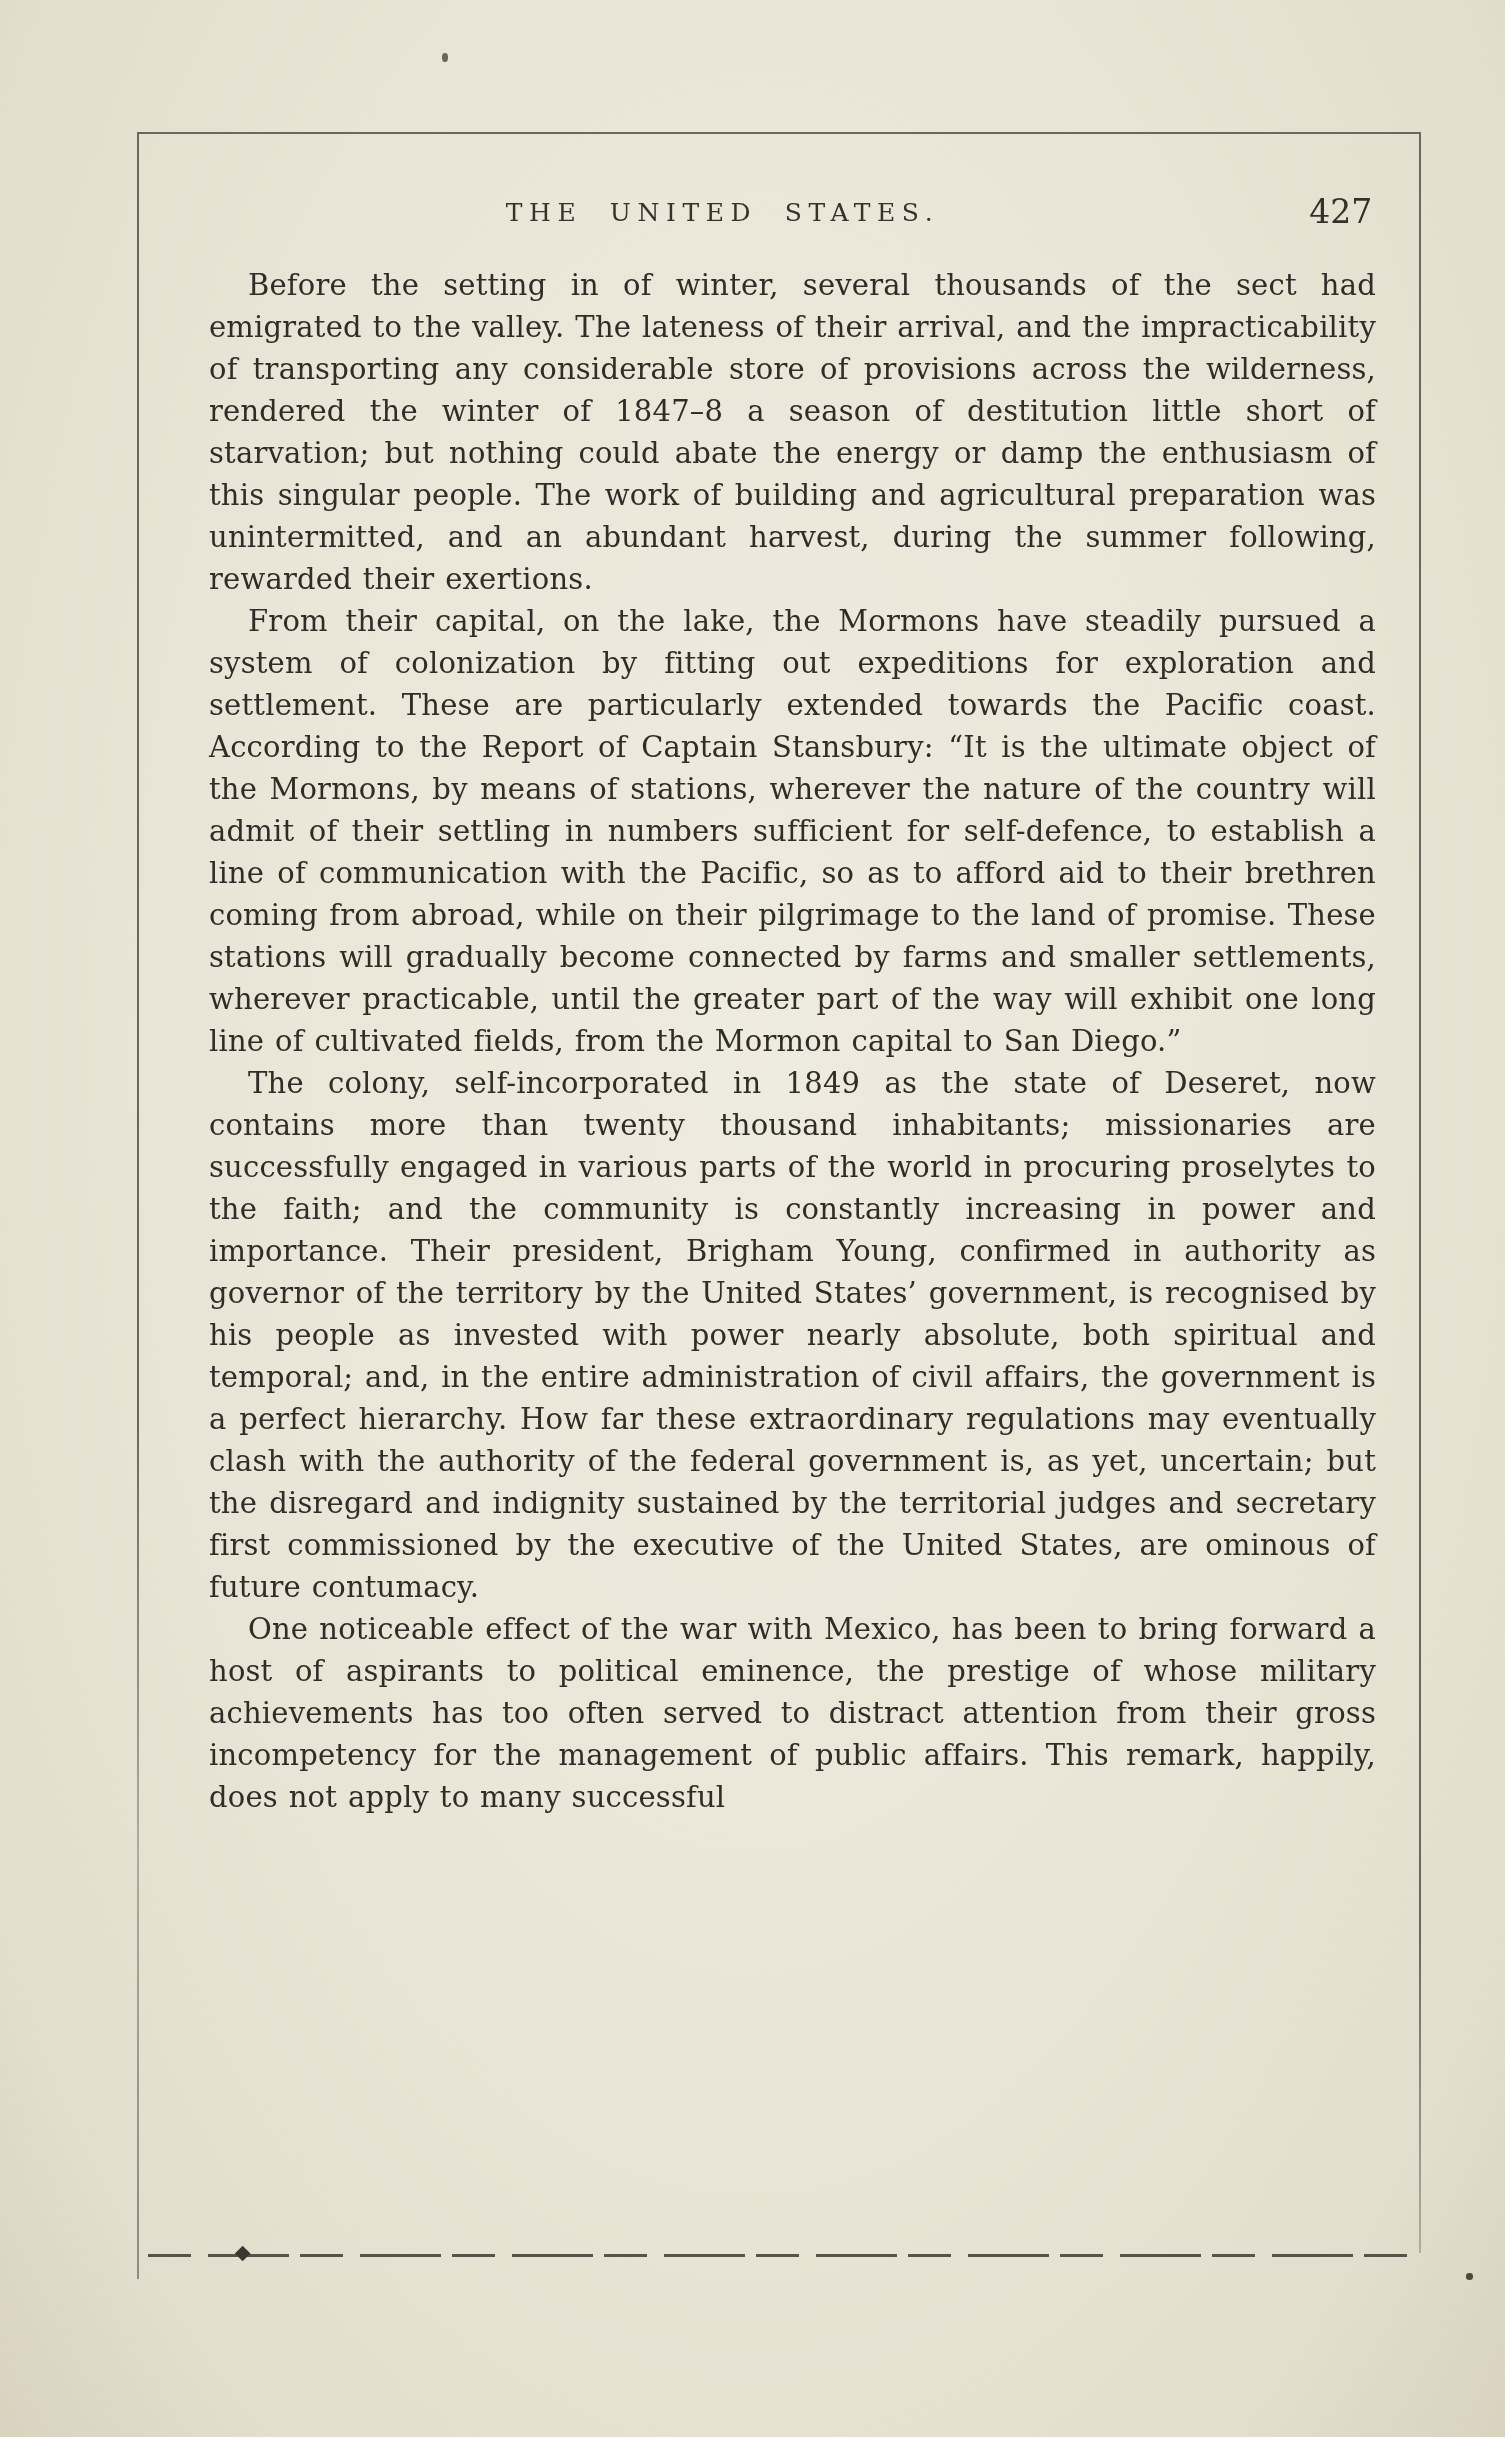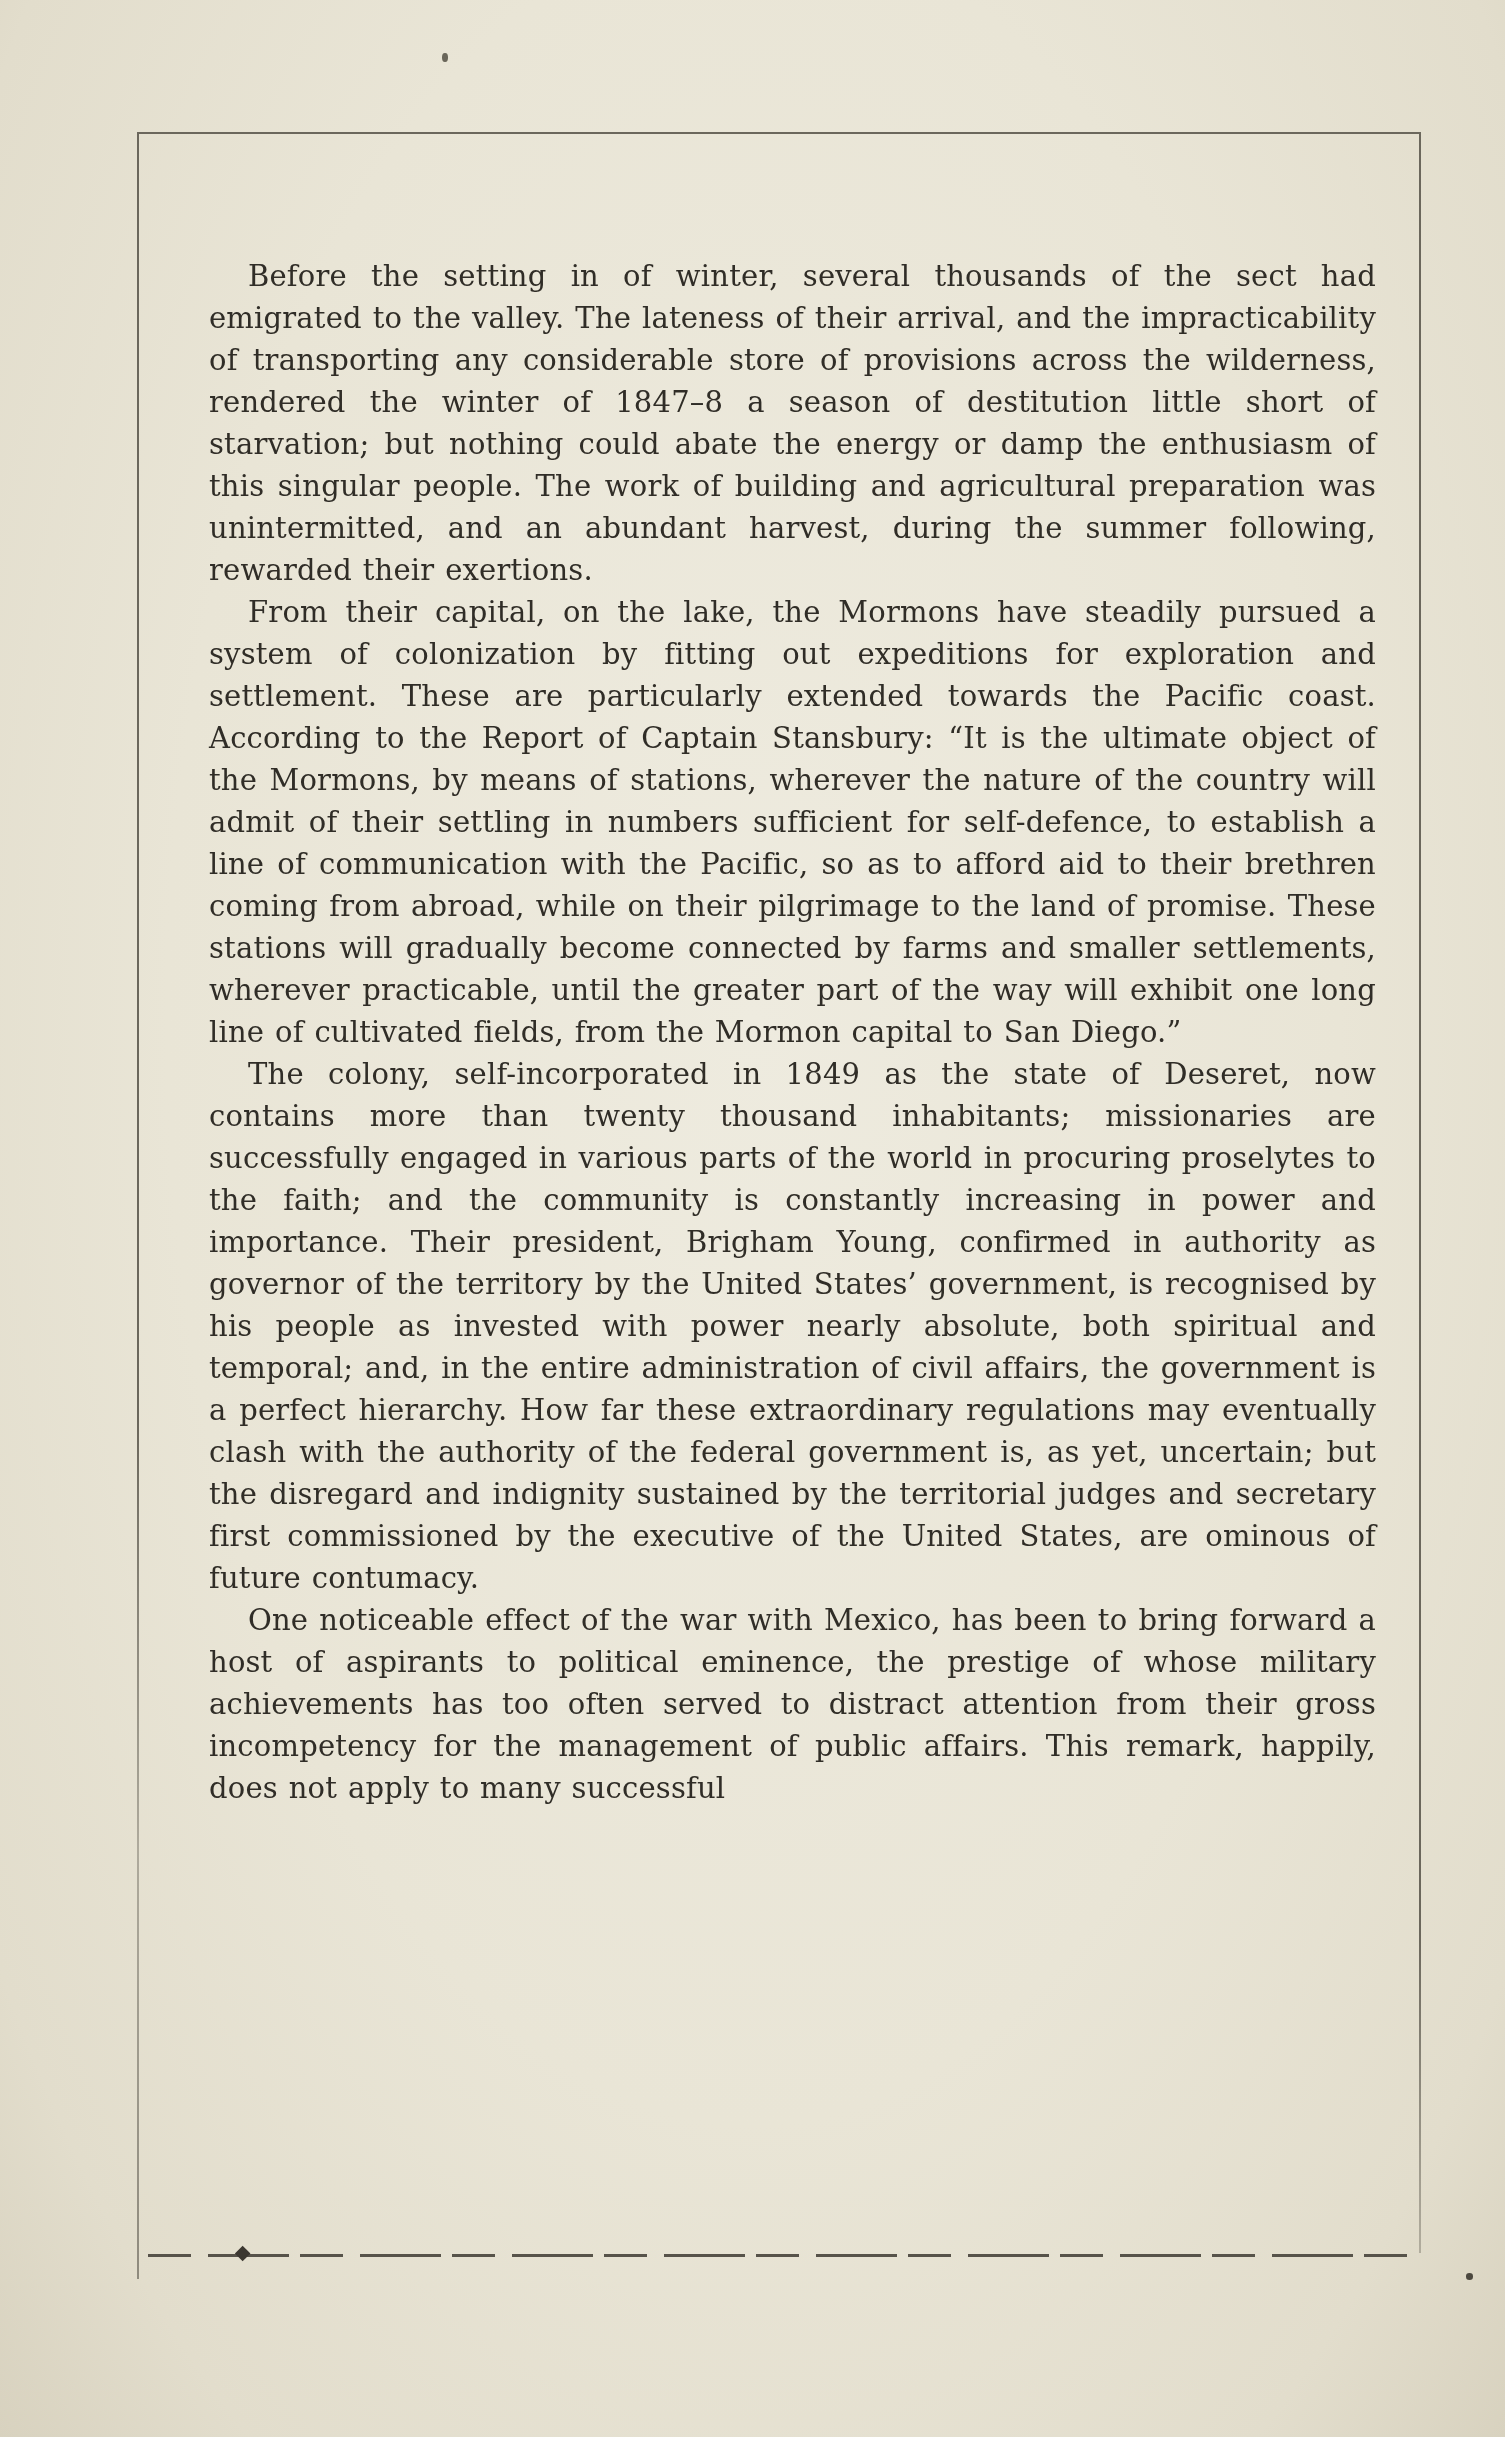--- a/index.html
+++ b/index.html
@@ -59,21 +59,21 @@
   .page-number {
     position: absolute;
     right: 3.8px;
     top: 0;
     font-size: 33px;
     color: #34312a;
   }
   
   .page-body {
     position: absolute;
-    left: 209px; top: 255px;
+    left: 209px; top: 264px;
     width: 1167px;
     font-size: 29px;
     line-height: 42px;
     text-align: justify;
     letter-spacing: 0.2px;
     word-spacing: 1.4px;
     color: #302d27;
   }
   .page-body p {
     margin: 0;
@@ -87,20 +87,24 @@
 </style>
 </head>
 <body>
 
 <div class="scan-page">
 
   <div class="rule rule-top"></div>
   <div class="rule rule-left"></div>
   <div class="rule rule-right"></div>
 
+  <div class="page-header">
+    <span class="running-title">THE UNITED STATES.</span>
+    <span class="page-number">427</span>
+  </div>
 
   <div class="page-body">
     <p>Before the setting in of winter, several thousands of the sect had emigrated to the valley. The lateness of their arrival, and the impracticability of transporting any considerable store of provisions across the wilderness, rendered the winter of 1847–8 a season of destitution little short of starvation; but nothing could abate the energy or damp the enthusiasm of this singular people. The work of building and agricultural preparation was unintermitted, and an abundant harvest, during the summer following, rewarded their exertions.</p>
     <p>From their capital, on the lake, the Mormons have steadily pursued a system of colonization by fitting out expeditions for exploration and settlement. These are particularly extended towards the Pacific coast. According to the Report of Captain Stansbury: “It is the ultimate object of the Mormons, by means of stations, wherever the nature of the country will admit of their settling in numbers sufficient for self-defence, to establish a line of communication with the Pacific, so as to afford aid to their brethren coming from abroad, while on their pilgrimage to the land of promise. These stations will gradually become connected by farms and smaller settlements, wherever practicable, until the greater part of the way will exhibit one long line of cultivated fields, from the Mormon capital to San Diego.”</p>
     <p>The colony, self-incorporated in 1849 as the state of Deseret, now contains more than twenty thousand inhabitants; missionaries are successfully engaged in various parts of the world in procuring proselytes to the faith; and the community is constantly increasing in power and importance. Their president, Brigham Young, confirmed in authority as governor of the territory by the United States’ government, is recognised by his people as invested with power nearly absolute, both spiritual and temporal; and, in the entire administration of civil affairs, the government is a perfect hierarchy. How far these extraordinary regulations may eventually clash with the authority of the federal government is, as yet, uncertain; but the disregard and indignity sustained by the territorial judges and secretary first commissioned by the executive of the United States, are ominous of future contumacy.</p>
     <p>One noticeable effect of the war with Mexico, has been to bring forward a host of aspirants to political eminence, the prestige of whose military achievements has too often served to distract attention from their gross incompetency for the management of public affairs. This remark, happily, does not apply to many successful</p>
   </div>
 
   <div class="rule rule-bottom"></div>
   <div class="bottom-diamond"></div>

